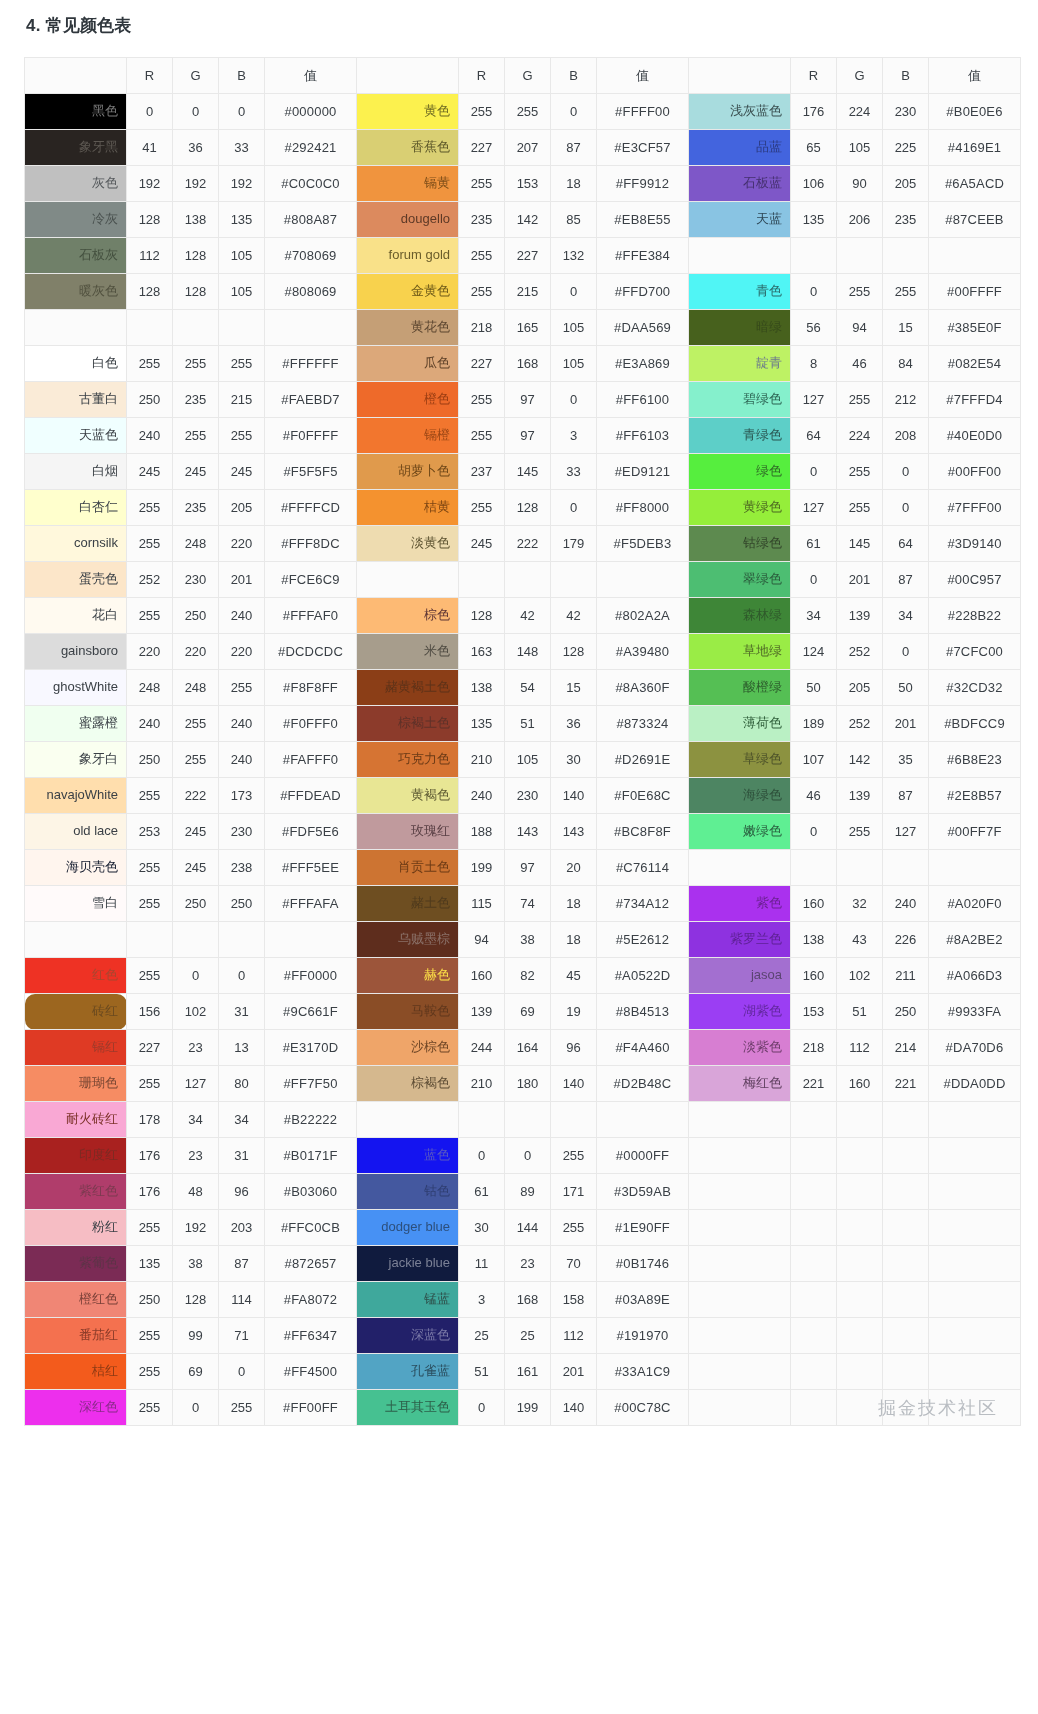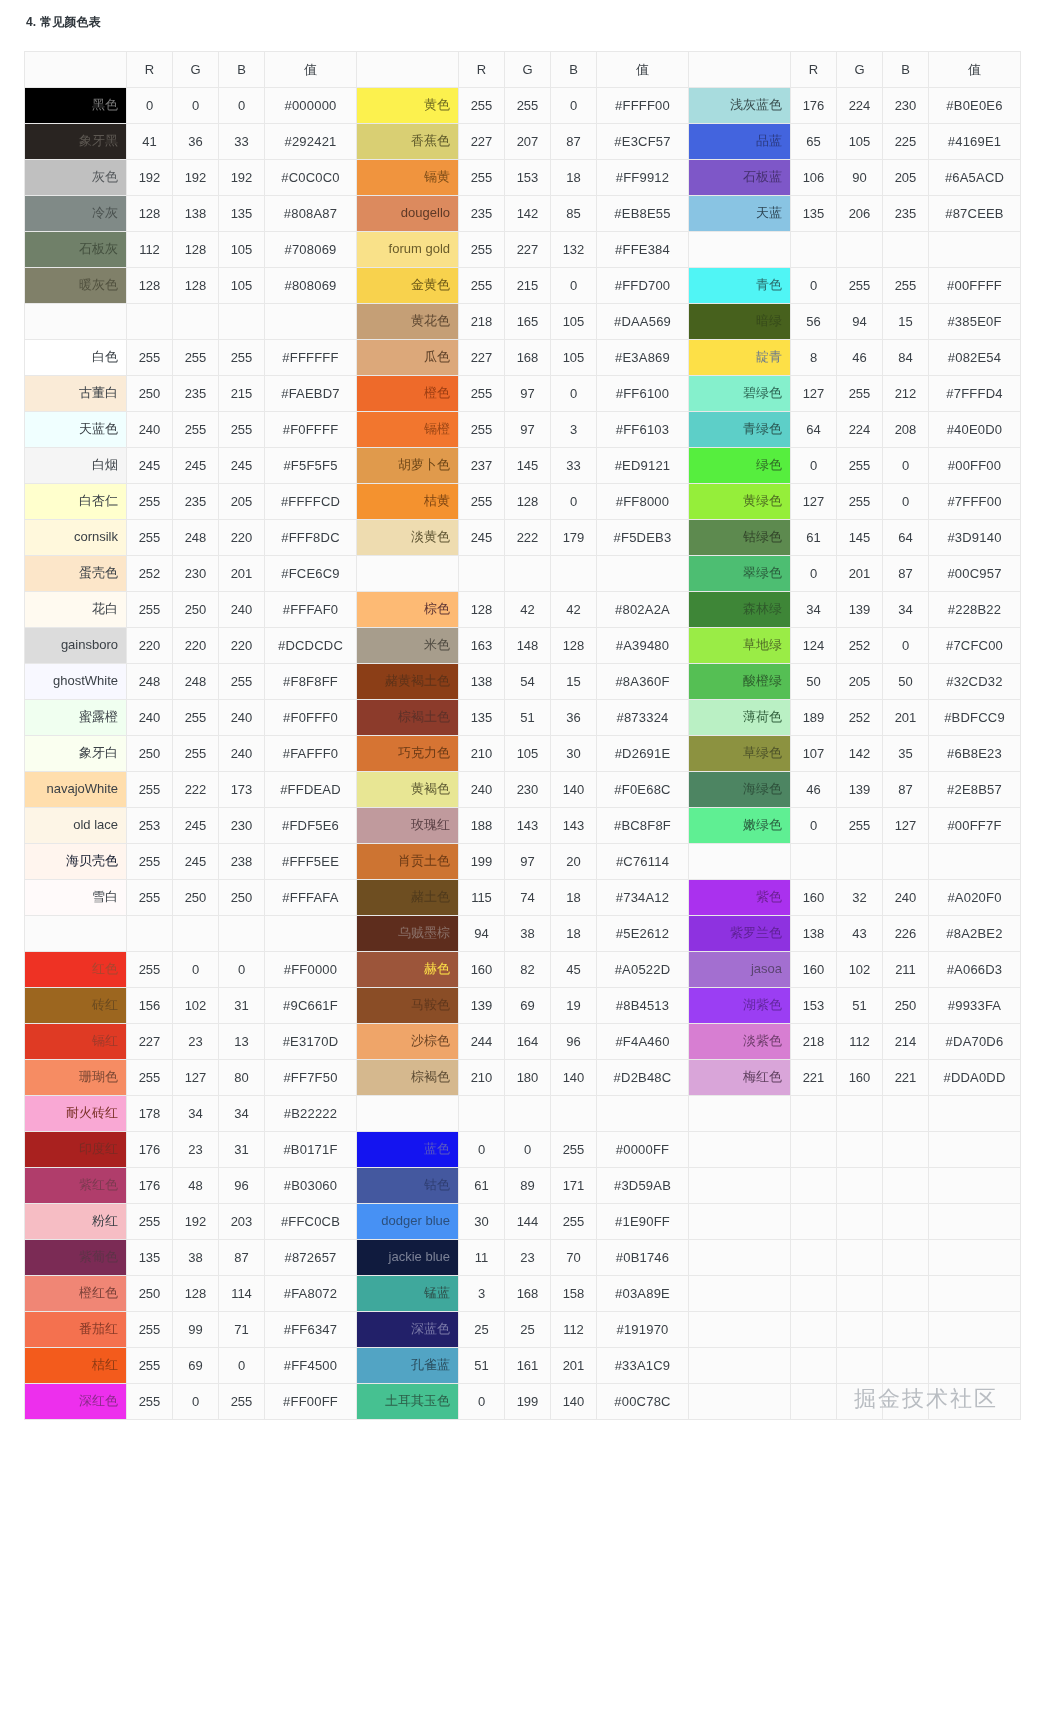--- a/index.html
+++ b/index.html
@@ -11,21 +11,21 @@
     color:#2f3438;
     -webkit-font-smoothing:antialiased;
   }
   .page{
     width:1038px;
     box-sizing:border-box;
     padding:10px 24px 18px 24px;
     position:relative;
   }
   #page-title{
-    font-size:12px;
+    font-size:17px;
     font-weight:700;
     color:#30373d;
     margin:4px 0 20px 2px;
     letter-spacing:.2px;
   }
   table.color-table{
     border-collapse:collapse;
     table-layout:fixed;
     width:990px;
     font-size:13px;
@@ -71,21 +71,21 @@
     color:#3a4046;
     background:#fbfbfb;
     letter-spacing:.2px;
   }
   td.blank{background:#fbfbfb;}
   td.empty-swatch{background:#fbfbfb;}
   .watermark{
     position:absolute;
     right:40px;
     bottom:24px;
-    font-size:22px;
+    font-size:18px;
     color:#b9bdc2;
     letter-spacing:2px;
     user-select:none;
   }
 </style>
 </head>
 <body>
 
 <div class="page">
 
@@ -252,21 +252,21 @@
           <td class="swatch" style="background: rgb(255, 255, 255); color: rgb(58, 64, 70);">白色</td>
           <td class="num">255</td>
           <td class="num">255</td>
           <td class="num">255</td>
           <td class="val">#FFFFFF</td>
           <td class="swatch" style="background: rgb(220, 168, 122); color: rgb(94, 65, 40);">瓜色</td>
           <td class="num">227</td>
           <td class="num">168</td>
           <td class="num">105</td>
           <td class="val">#E3A869</td>
-          <td class="swatch" style="background: #fde047; color: rgb(108, 122, 140);">靛青</td>
+          <td class="swatch" style="background: #bef264; color: rgb(108, 122, 140);">靛青</td>
           <td class="num">8</td>
           <td class="num">46</td>
           <td class="num">84</td>
           <td class="val">#082E54</td>
         </tr>
         <tr>
           <td class="swatch" style="background: rgb(250, 235, 215); color: rgb(58, 64, 70);">古董白</td>
           <td class="num">250</td>
           <td class="num">235</td>
           <td class="num">215</td>
@@ -548,21 +548,21 @@
           <td class="num">82</td>
           <td class="num">45</td>
           <td class="val">#A0522D</td>
           <td class="swatch" style="background: rgb(163, 111, 208); color: rgb(91, 68, 114);">jasoa</td>
           <td class="num">160</td>
           <td class="num">102</td>
           <td class="num">211</td>
           <td class="val">#A066D3</td>
         </tr>
         <tr>
-          <td class="swatch" style="background: rgb(156, 102, 31); color: rgb(107, 74, 31);">砖红</td>
+          <td class="swatch" style="background: rgb(156, 102, 31); color: rgb(107, 74, 31); border-radius: 10px;">砖红</td>
           <td class="num">156</td>
           <td class="num">102</td>
           <td class="num">31</td>
           <td class="val">#9C661F</td>
           <td class="swatch" style="background: rgb(138, 77, 38); color: rgb(96, 55, 28);">马鞍色</td>
           <td class="num">139</td>
           <td class="num">69</td>
           <td class="num">19</td>
           <td class="val">#8B4513</td>
           <td class="swatch" style="background: rgb(155, 62, 243); color: rgb(98, 39, 158);">湖紫色</td>

